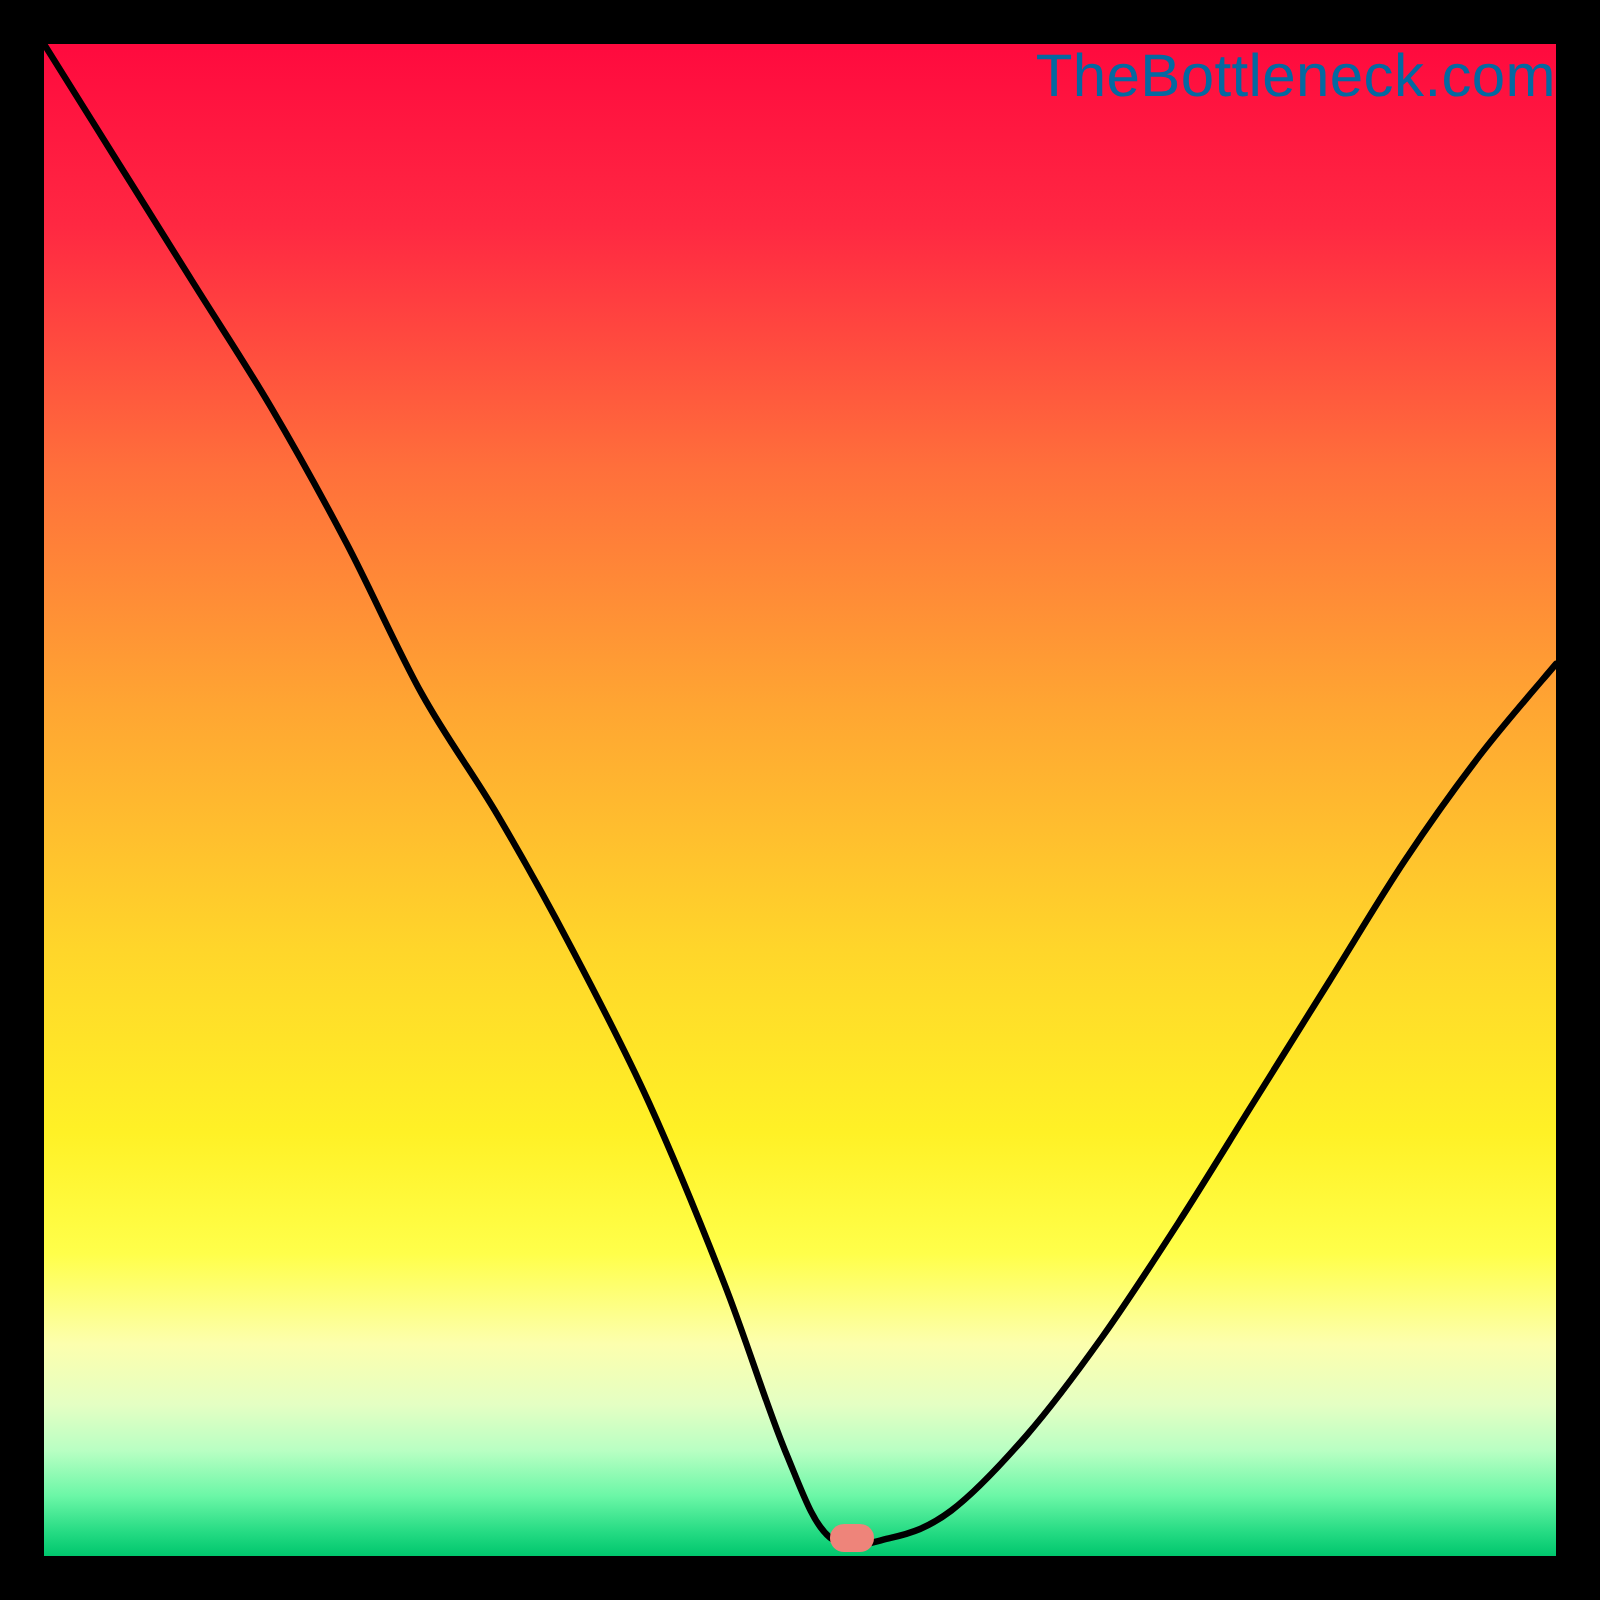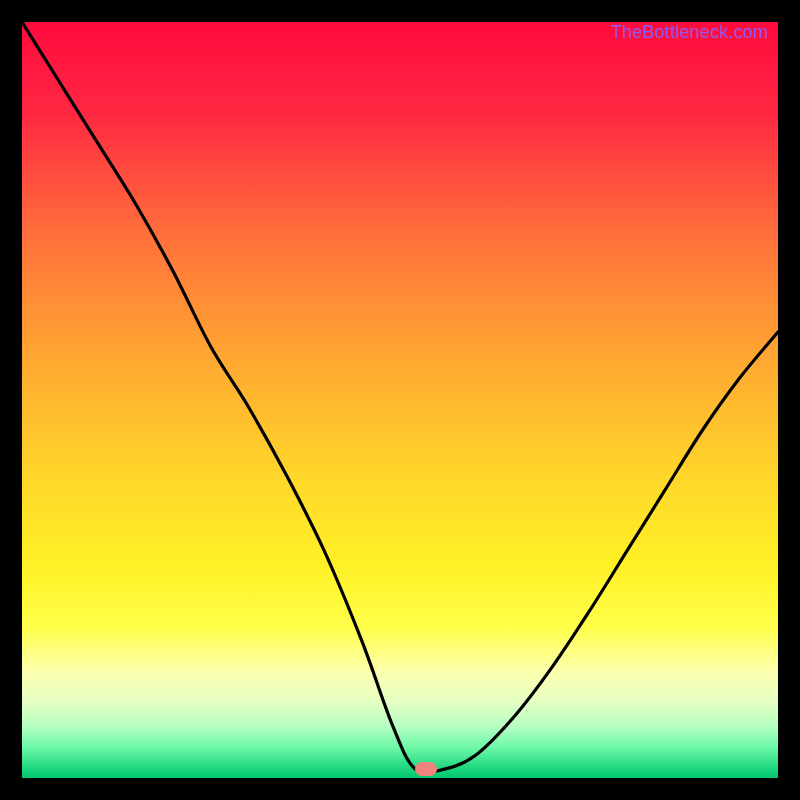--- a/index.html
+++ b/index.html
@@ -21,23 +21,23 @@
     position: absolute;
     left: 22px;
     top: 22px;
     width: 756px;
     height: 756px;
     overflow: hidden;
   }
   .watermark {
     position: absolute;
     top: 22px;
-    right: 32px;
-    color: #8b5cf6;
-    font-size: 18px;
+    right: 22px;
+    color: #0369a1;
+    font-size: 30px;
     letter-spacing: 0.2px;
     font-weight: 400;
     z-index: 6;
   }
   svg.gradient-bg {
     position: absolute;
     inset: 0;
     width: 756px;
     height: 756px;
     display: block;

